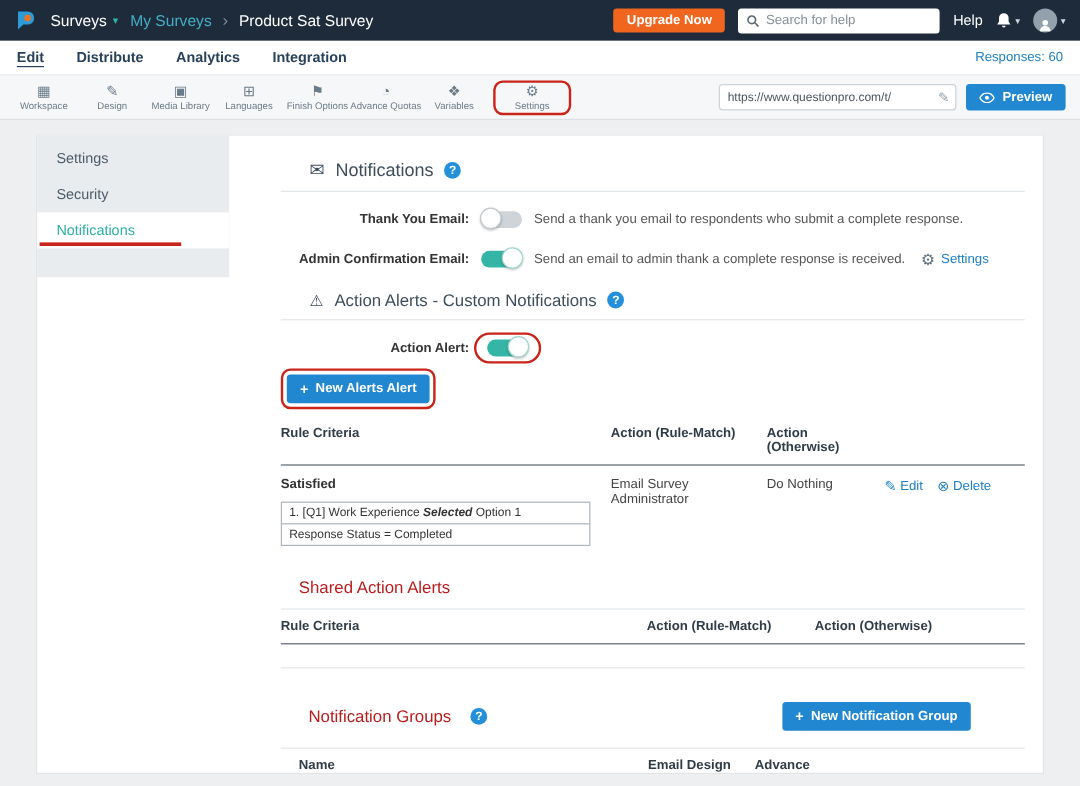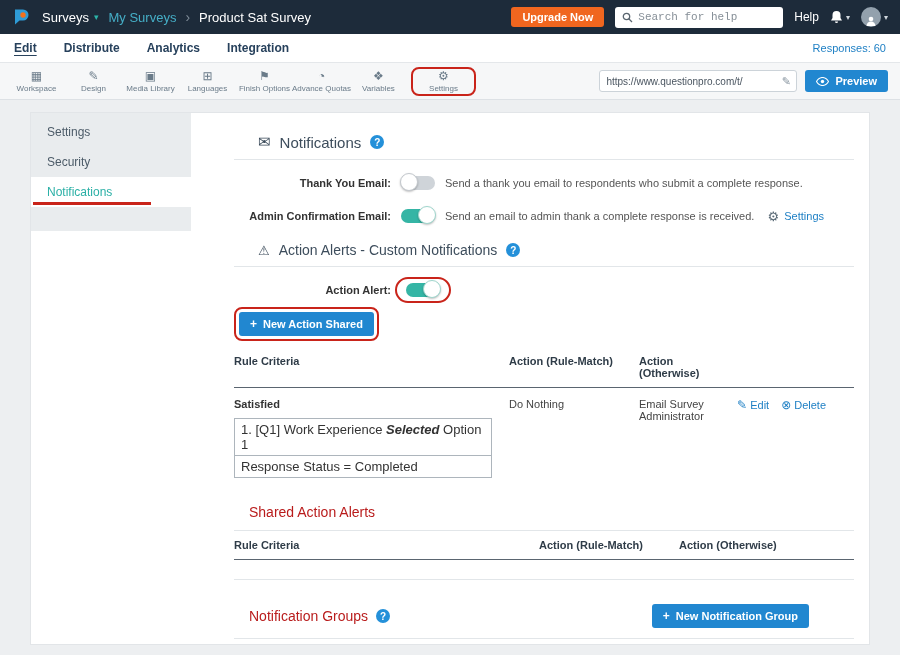--- a/index.html
+++ b/index.html
@@ -12,21 +12,21 @@
   .logo { display:flex; align-items:center; cursor:pointer; }
   .surveys { display:flex; align-items:center; gap:5px; font-size:13px; cursor:pointer; }
   .caret-teal { color:#2cb5aa; font-size:9px; }
   .caret-lite { color:#cfd6dc; font-size:8px; }
   .crumb { display:flex; align-items:center; gap:9px; font-size:13px; }
   .crumb-link { color:#45aec6; cursor:pointer; text-decoration:none; }
   .crumb-sep { color:#7e8b97; font-size:14px; }
   .crumb-current { color:#fff; }
   .topbar-right { margin-left:auto; display:flex; align-items:center; gap:11px; }
   .upgrade { background:#f0661f; color:#fff; border:none; border-radius:3px; font-size:11px; font-weight:bold; padding:4px 11px; cursor:pointer; font-family:inherit; }
-  .search { width:168px; height:21px; background:#fff; border-radius:3px; display:flex; align-items:center; padding:0 7px; gap:5px;font-family:Liberation Mono, monospace; }
+  .search { width:168px; height:21px; background:#fff; border-radius:3px; display:flex; align-items:center; padding:0 7px; gap:5px; }
   .search input { border:none; outline:none; font-size:11px; flex:1; color:#333; background:transparent; font-family:inherit; min-width:0; }
   .search input::placeholder { color:#858e96; }
   .help { font-size:12px; cursor:pointer; }
   .iconbtn { display:flex; align-items:center; gap:3px; cursor:pointer; }
   .avatar { width:20px; height:20px; border-radius:50%; background:#93a1ad; display:flex; align-items:flex-end; justify-content:center; overflow:hidden; }
 
   
   .navrow { height:29px; background:#fff; border-bottom:1px solid #e4e7ea; display:flex; align-items:center; padding:0 14px; gap:27px; }
   .tab { font-size:12px; font-weight:bold; color:#27415c; text-decoration:none; cursor:pointer; }
   .tab.active { text-decoration:underline; text-underline-offset:3px; }
@@ -76,21 +76,21 @@
   .gear { color:#5b6b77; font-size:13px; }
 
   .alert-toggle-row { margin:10px 0 4px; }
   .toggle-annot { border-radius:14px; padding:4px 9px; margin-left:4px; display:inline-flex; align-items:center; }
   .toggle-annot .toggle { margin-left:0; }
   .btn-annot { display:inline-block; border-radius:8px; padding:3px; margin:0 0 6px; }
 
   .t-head { display:grid; grid-template-columns:275px 130px 95px 1fr; font-weight:bold; font-size:11px; color:#2f3c48; padding:8px 0; border-bottom:1px solid #5a6570; }
   .t-row { display:grid; grid-template-columns:275px 130px 95px 1fr; padding:8px 0 12px; }
   .crit-name { font-weight:bold; color:#333; margin:2px 0 8px; }
-  .crit-box { width:258px; border:1px solid #adb5bc; background:#fff; padding:3px 6px; font-size:13px; color:#333; }
+  .crit-box { width:258px; border:1px solid #adb5bc; background:#fff; padding:3px 6px; font-size:10px; color:#333; }
   .crit-box + .crit-box { margin-top:-1px; }
   .cell { padding-top:2px; padding-right:30px; color:#444; }
   .links { display:flex; justify-content:flex-end; align-items:flex-start; gap:12px; padding-right:28px; padding-top:2px; }
   a.act { color:#1d7fc4; text-decoration:none; font-size:11px; cursor:pointer; display:inline-flex; align-items:center; gap:3px; white-space:nowrap; }
   .lnk-ic { font-size:12px; }
 
   .shared-title { margin:14px 0 10px 15px; font-size:14px; color:#b91c1c; }
   .shared-head { display:grid; grid-template-columns:305px 140px 1fr; font-weight:bold; font-size:11px; color:#2f3c48; padding:8px 0; border-top:1px solid #e2e6e9; border-bottom:1px solid #5a6570; }
   .empty-row { height:20px; border-bottom:1px solid #e2e6e9; }
 
@@ -264,39 +264,39 @@
           <div class="annot toggle-annot">
             <div class="toggle on">
                 <div class="knob"></div>
               </div>
           </div>
         </div>
 
         <div class="annot btn-annot">
           <button class="blue-btn">
             <span class="plus">+</span>
-            <span>New Action Shared</span>
+            <span>New Alerts Alert</span>
           </button>
         </div>
 
         <div>
           <div class="t-head">
             <div>Rule Criteria</div>
             <div>Action (Rule-Match)</div>
             <div>Action (Otherwise)</div>
             <div></div>
           </div>
           <div class="t-row">
             <div>
               <div class="crit-name">Satisfied</div>
               <div class="crit-box"><span>1. [Q1] Work Experience </span><b><i>Selected</i></b><span> Option 1</span></div>
               <div class="crit-box">Response Status = Completed</div>
             </div>
+            <div class="cell">Email Survey Administrator</div>
             <div class="cell">Do Nothing</div>
-            <div class="cell">Email Survey Administrator</div>
             <div class="links">
               <a class="act">
                 <span class="lnk-ic">✎</span>
                 <span>Edit</span>
               </a>
               <a class="act">
                 <span class="lnk-ic">⊗</span>
                 <span>Delete</span>
               </a>
             </div>
@@ -307,21 +307,21 @@
         <div>
           <div class="shared-head">
             <div>Rule Criteria</div>
             <div>Action (Rule-Match)</div>
             <div>Action (Otherwise)</div>
           </div>
           <div class="empty-row"></div>
         </div>
 
         <div class="groups-head">
-          <span class="shared-title" style="margin:0">Notification Groups</span>
+          <span class="shared-title" style="margin:8px">Notification Groups</span>
           <span class="qmark">?</span>
           <button class="blue-btn">
             <span class="plus">+</span>
             <span>New Notification Group</span>
           </button>
         </div>
 
         <div>
           <div class="g-head">
             <div class="c-name">Name</div>

